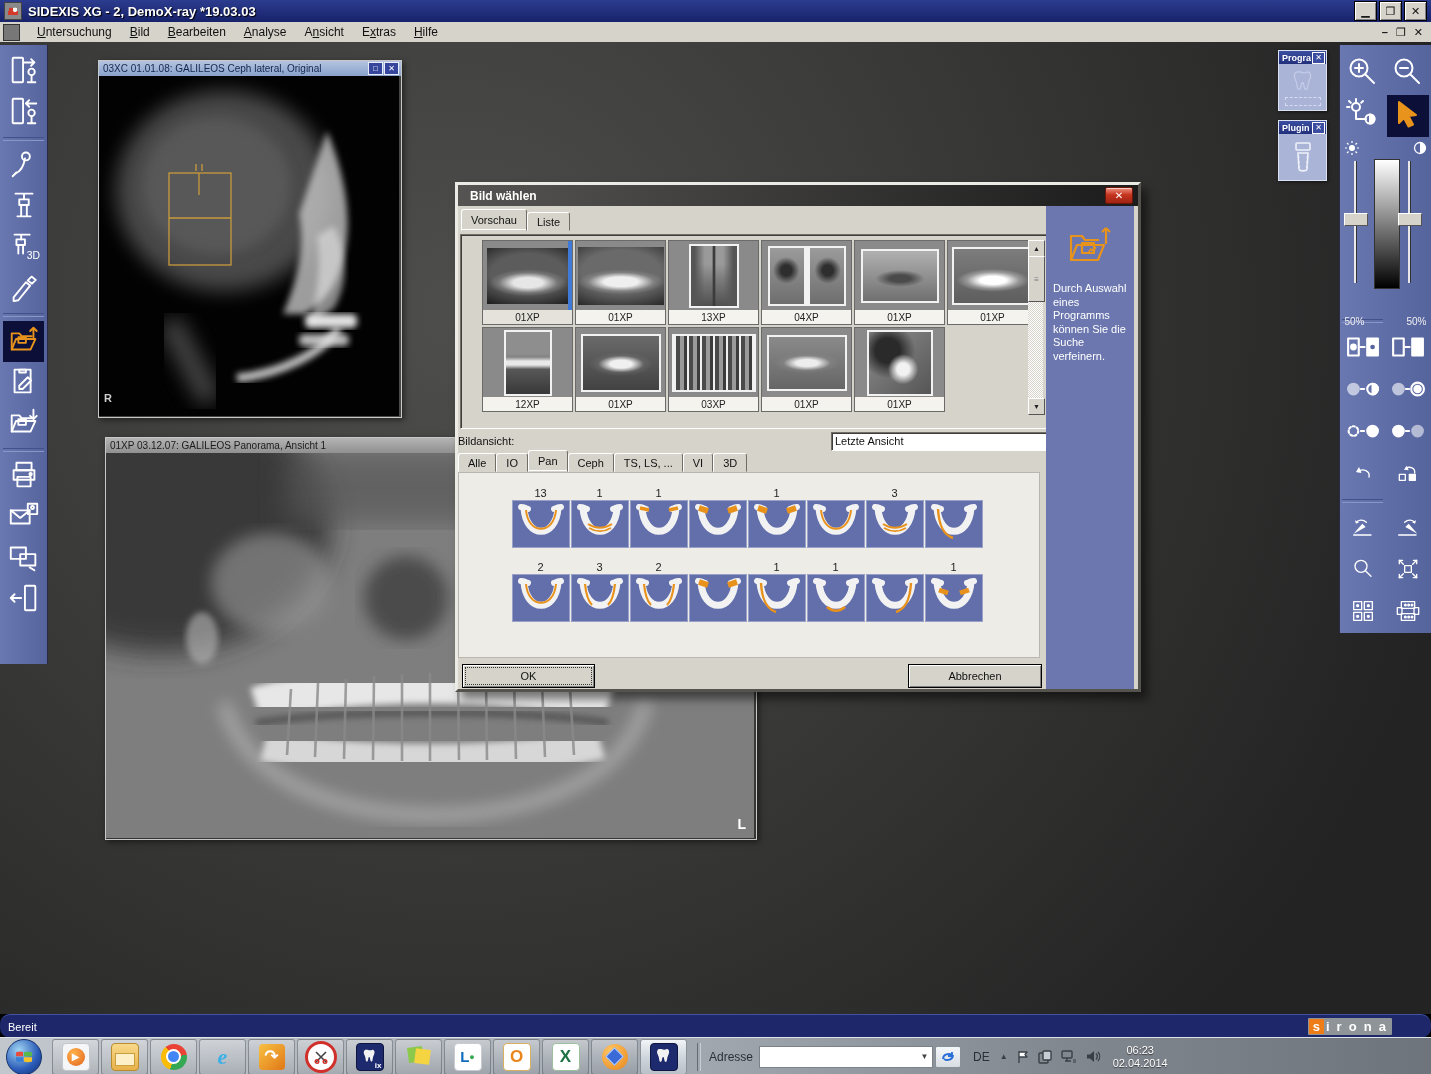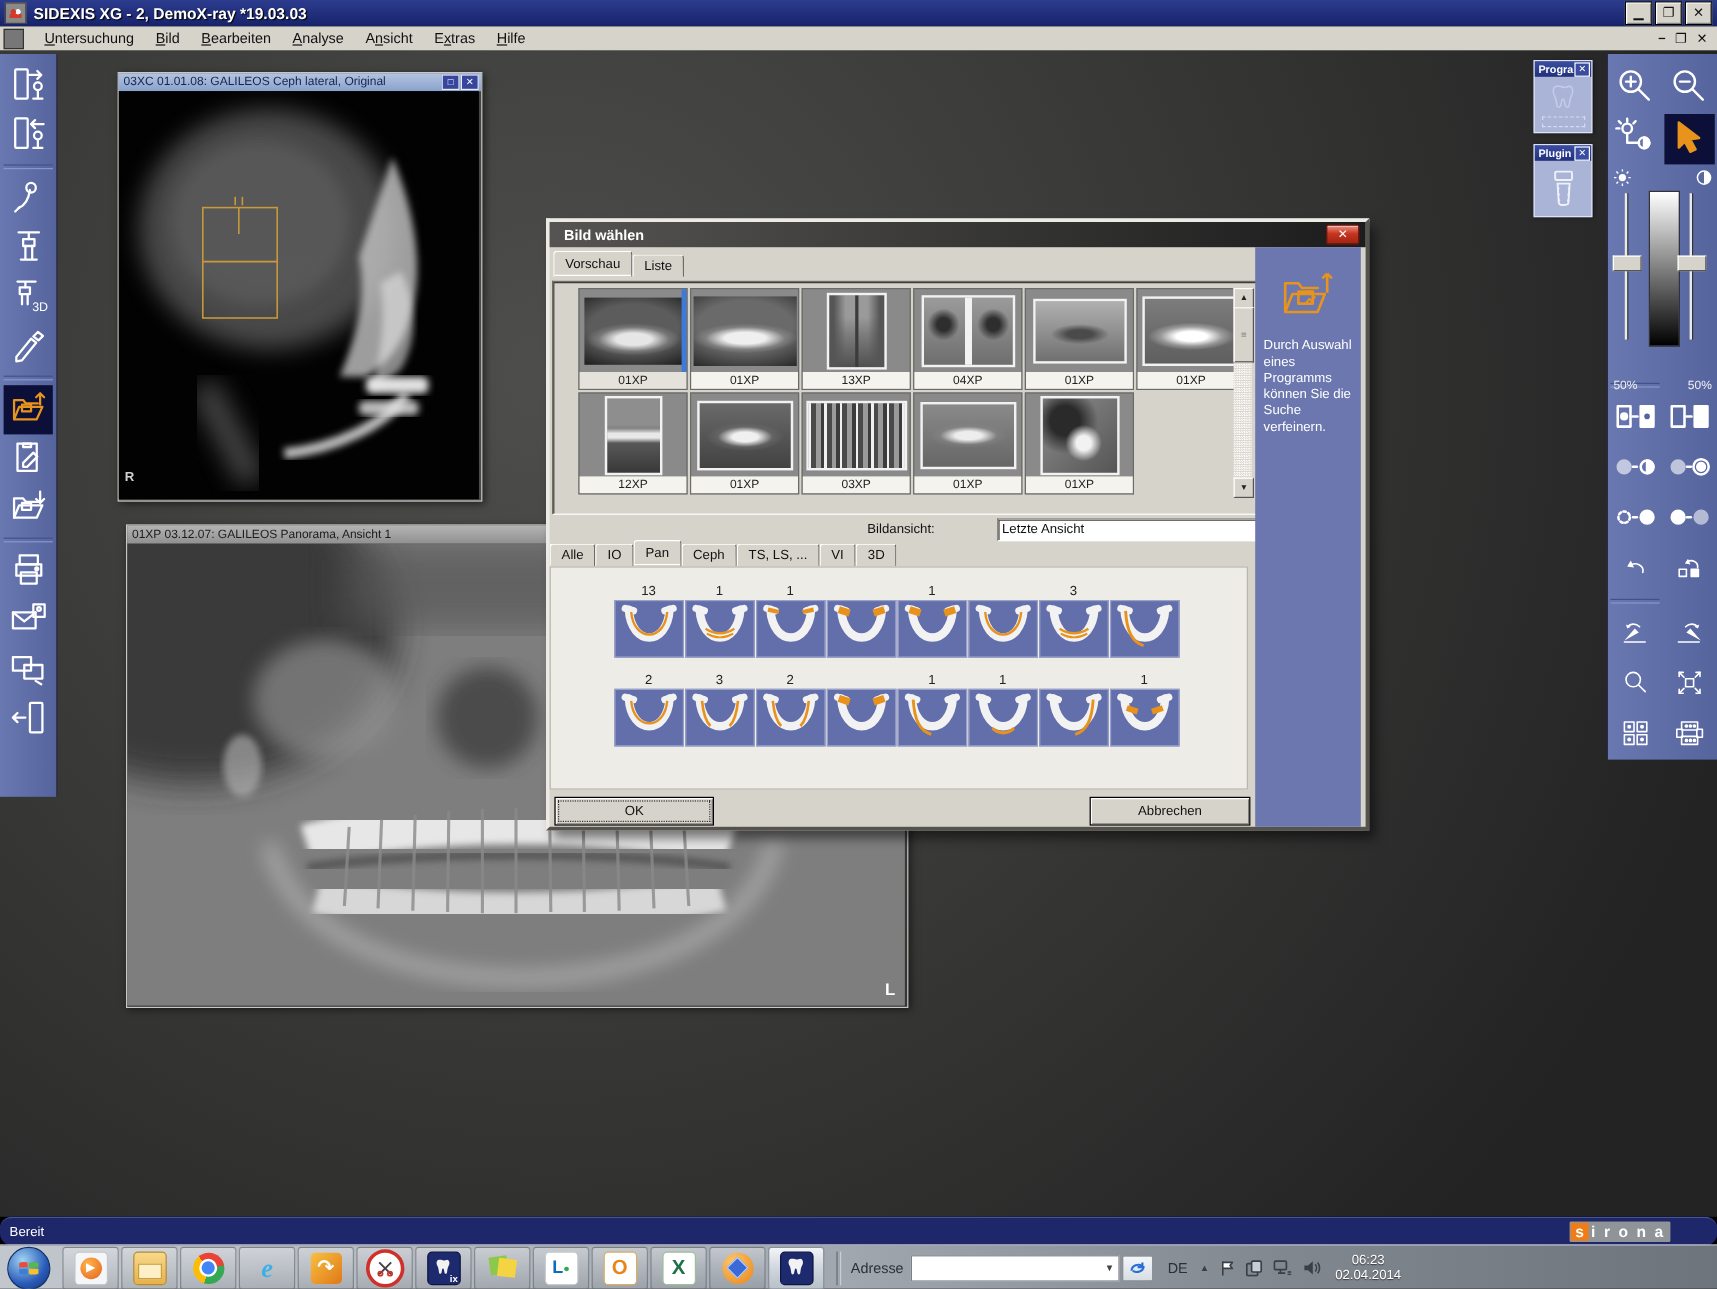--- a/index.html
+++ b/index.html
@@ -149,21 +149,21 @@
      radial-gradient(circle at 30% 30%,#2a2a2a 0 20%,transparent 45%),
      linear-gradient(135deg,#8e8e8e,#555);}
   
   #thumb-scroll{position:absolute;right:4px;top:5px;width:15px;height:175px;
     background:repeating-conic-gradient(#fff 0 25%,#d8d4cc 0 50%) 0 0/2px 2px;}
   .sb-btn{position:absolute;left:0;width:15px;height:15px;background:#d6d3ca;border:1px solid;
     border-color:#fff #555 #555 #fff;font-size:7px;color:#222;display:flex;align-items:center;justify-content:center;}
   #thumb-thumb{position:absolute;left:0;top:16px;width:15px;height:44px;background:#d6d3ca;border:1px solid;
     border-color:#fff #555 #555 #fff;display:flex;align-items:center;justify-content:center;color:#777;font-size:8px;}
   
-  #bildansicht-row{position:absolute;left:0;top:226px;width:621px;height:18px;display:flex;justify-content:flex-end;align-items:center;gap:48px;}
+  #bildansicht-row{position:absolute;left:0;top:226px;width:621px;height:18px;display:flex;justify-content:space-between;align-items:center;gap:48px;}
   #bildansicht-label{font-size:11px;color:#111;margin-right:4px;}
   #bildansicht-combo{width:246px;height:17px;background:#fff;border:1px solid;border-color:#6f6d66 #fff #fff #6f6d66;
     box-shadow:inset 1px 1px 0 #3f3e3a;display:flex;align-items:center;font-size:11px;color:#111;}
   #bildansicht-combo .val{flex:1;padding-left:3px;}
   #bildansicht-combo .arrow{width:16px;height:15px;background:#d6d3ca;border:1px solid;border-color:#fff #555 #555 #fff;
     display:flex;align-items:center;justify-content:center;font-size:7px;color:#222;}
   
   #prog-panel{position:absolute;left:0;top:266px;width:580px;height:184px;background:#edece6;
     border:1px solid #b8b6ae;}
   .prog-row{position:absolute;left:52px;display:flex;}

